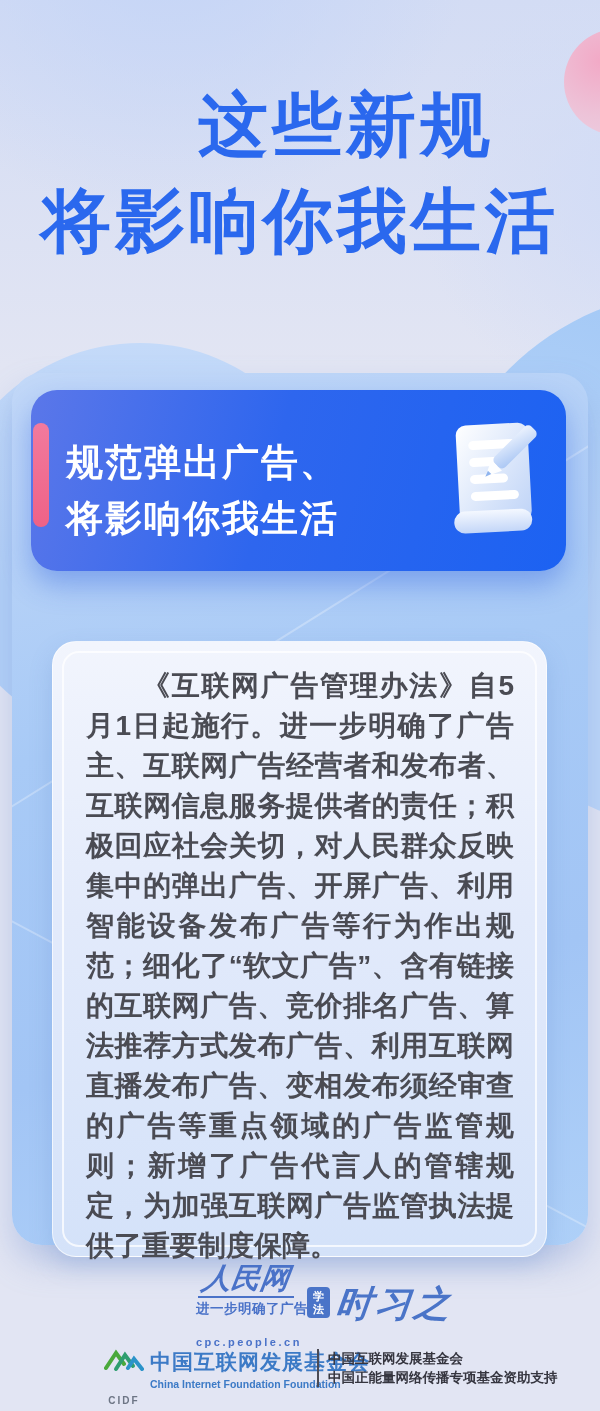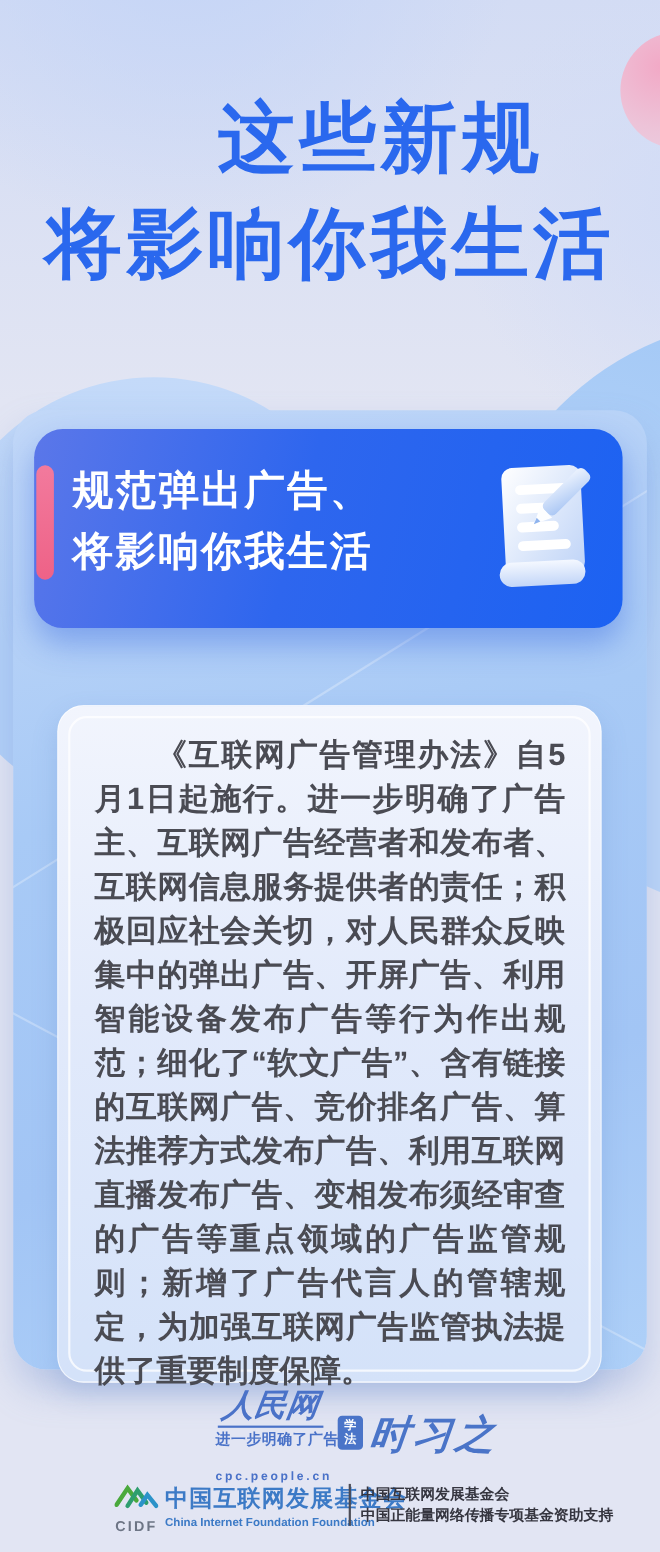--- a/index.html
+++ b/index.html
@@ -38,21 +38,21 @@
   .panel .ray{position:absolute;width:1200px;height:2px;background:rgba(255,255,255,.28);}
   .ray1{left:-100px;top:120px;transform:rotate(-32deg);}
   .ray2{left:-200px;top:760px;transform:rotate(28deg);}
   
   .topic-card{
     position:absolute;left:31px;top:390px;width:535px;height:181px;border-radius:26px;
     background:linear-gradient(105deg,#5b77e9 0%,#2e66ee 45%,#1c62f2 100%);
     box-shadow:0 14px 28px rgba(38,90,220,.38);}
   .accent-bar{position:absolute;left:2px;top:33px;width:16px;height:104px;border-radius:9px;
     background:linear-gradient(180deg,#f27a9d 0%,#ee6287 100%);}
-  .topic-heading{position:absolute;left:35px;top:28px;color:#ffffff;
+  .topic-heading{position:absolute;left:35px;top:45px;color:#ffffff;
     font-size:37px;font-weight:800;line-height:56px;letter-spacing:2px;white-space:nowrap;}
   .doc-icon{position:absolute;right:22px;top:28px;}
   
   .text-card{
     position:absolute;left:52px;top:608px;width:493px;height:614px;border-radius:24px;
     background:linear-gradient(180deg,#f2f5fd 0%,#e2eafb 45%,#d4e2f9 100%);
     border:1px solid rgba(255,255,255,.65);
     box-shadow:0 10px 22px rgba(95,135,205,.25);margin-top:33px;}
   .text-card .inner-frame{position:absolute;left:9px;top:9px;right:9px;bottom:9px;
     border:2px solid rgba(255,255,255,.75);border-radius:17px;}
@@ -67,21 +67,21 @@
   .people-site{font-size:13.5px;font-weight:800;letter-spacing:.5px;white-space:nowrap;}
   .people-url{font-size:11px;font-weight:700;letter-spacing:2.5px;margin-top:18px;text-align:right;}
   .xuefa-badge{position:absolute;left:307px;top:25px;width:23px;height:31px;border-radius:4px;
     background:#4a74c8;color:#fff;display:flex;flex-direction:column;align-items:center;justify-content:center;
     font-size:11px;font-weight:800;line-height:13px;}
   .shixizhi{position:absolute;left:336px;top:18px;color:#4a74c8;
     font-size:36px;font-weight:900;font-style:italic;transform:skewX(-6deg);letter-spacing:3px;}
   
   .footer2{position:absolute;left:0;top:1346px;width:600px;height:50px;}
   .cidf-logo{position:absolute;left:103px;top:2px;width:42px;text-align:center;}
-  .cidf-abbr{font-size:13px;font-weight:700;color:#6d7585;letter-spacing:2px;margin-top:1px;}
+  .cidf-abbr{font-size:10px;font-weight:700;color:#6d7585;letter-spacing:2px;margin-top:17px;}
   .cidf-name{position:absolute;left:150px;top:2px;color:#3c7ac6;}
   .cidf-cn{font-size:21px;font-weight:800;letter-spacing:1px;white-space:nowrap;}
   .cidf-en{font-size:10.5px;font-weight:600;margin-top:2px;white-space:nowrap;}
   .foot-divider{position:absolute;left:317px;top:3px;width:2px;height:38px;background:#4b4b55;}
   .support-block{position:absolute;left:328px;top:3px;color:#35353f;font-size:13.5px;font-weight:800;line-height:19px;white-space:nowrap;}
 </style>
 </head>
 <body>
 
 <div class="poster">

